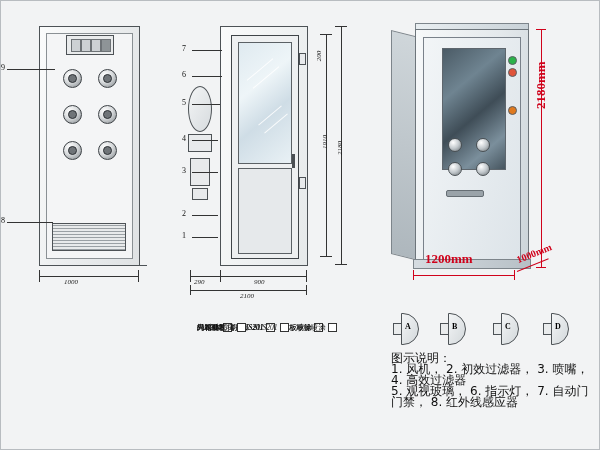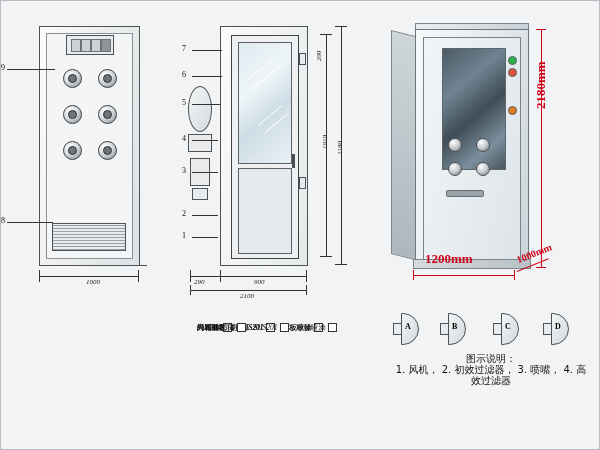--- a/index.html
+++ b/index.html
@@ -141,21 +141,21 @@
   
   #legend{left:390px;top:312px;width:200px;}
   .leg-item{position:absolute;width:42px;height:32px;}
   .leg-half{
     position:absolute;left:10px;top:0;width:16px;height:30px;
     border:1px solid #4d5256;border-radius:0 16px 16px 0;
     background:linear-gradient(120deg,#f3f5f6,#d3d8db);
   }
   .leg-stem{position:absolute;left:2px;top:10px;width:9px;height:10px;border:1px solid #4d5256;background:#e9ebec;}
   .leg-letter{position:absolute;left:14px;top:9px;font-size:8px;font-weight:bold;font-family:"Liberation Serif",serif;}
-  #legend-text{position:absolute;left:0;top:40px;width:200px;font-size:10px;line-height:11px;color:#111;font-family:"DejaVu Sans",sans-serif;text-align:center;}
+  #legend-text{position:absolute;left:0;top:40px;width:200px;font-size:12px;line-height:11px;color:#111;font-family:"DejaVu Sans",sans-serif;}
 
   .leader{position:absolute;background:#333;height:1px;}
 </style>
 </head>
 <body>
 
 <div id="page">
 
   <div class="panel" id="front-view">
     <div class="cab-body">
@@ -181,21 +181,21 @@
 
     <div class="leader" style="left:-24px;top:43px;width:48px;"></div>
     <div class="lbl" style="left:-30px;top:37px;">9</div>
 
     <div class="leader" style="left:-24px;top:196px;width:46px;"></div>
     <div class="lbl" style="left:-30px;top:190px;">8</div>
 
     <div class="ln h" style="left:8px;top:250px;width:99px;background:#333;"></div>
     <div class="ln v" style="left:8px;top:244px;height:12px;background:#333;"></div>
     <div class="ln v" style="left:107px;top:244px;height:12px;background:#333;"></div>
-    <div class="dim" style="left:55px;top:252px;">1000</div>
+    <div class="dim" style="left:33px;top:252px;">1000</div>
   </div>
 
   <div class="panel" id="section-view">
     <div class="sec-cab">
       <div class="door">
         <div class="door-glass">
           <div class="glassline" style="left:4px;top:26px;width:34px;"></div>
           <div class="glassline" style="left:10px;top:34px;width:34px;"></div>
           <div class="glassline" style="left:16px;top:72px;width:30px;"></div>
           <div class="glassline" style="left:22px;top:80px;width:30px;"></div>
@@ -335,16 +335,17 @@
     </div>
     <div class="leg-item" style="left:150px;top:0px;">
       <div class="leg-stem"></div>
       <div class="leg-half"></div>
       <div class="leg-letter">D</div>
     </div>
 
     <div id="legend-text">
       <div>图示说明：</div>
       <div>1. 风机， 2. 初效过滤器， 3. 喷嘴， 4. 高效过滤器</div>
+      <div>5. 观视玻璃， 6. 指示灯， 7. 自动门门禁， 8. 红外线感应器</div>
     </div>
   </div>
 
 </div>
 
 </body></html>

